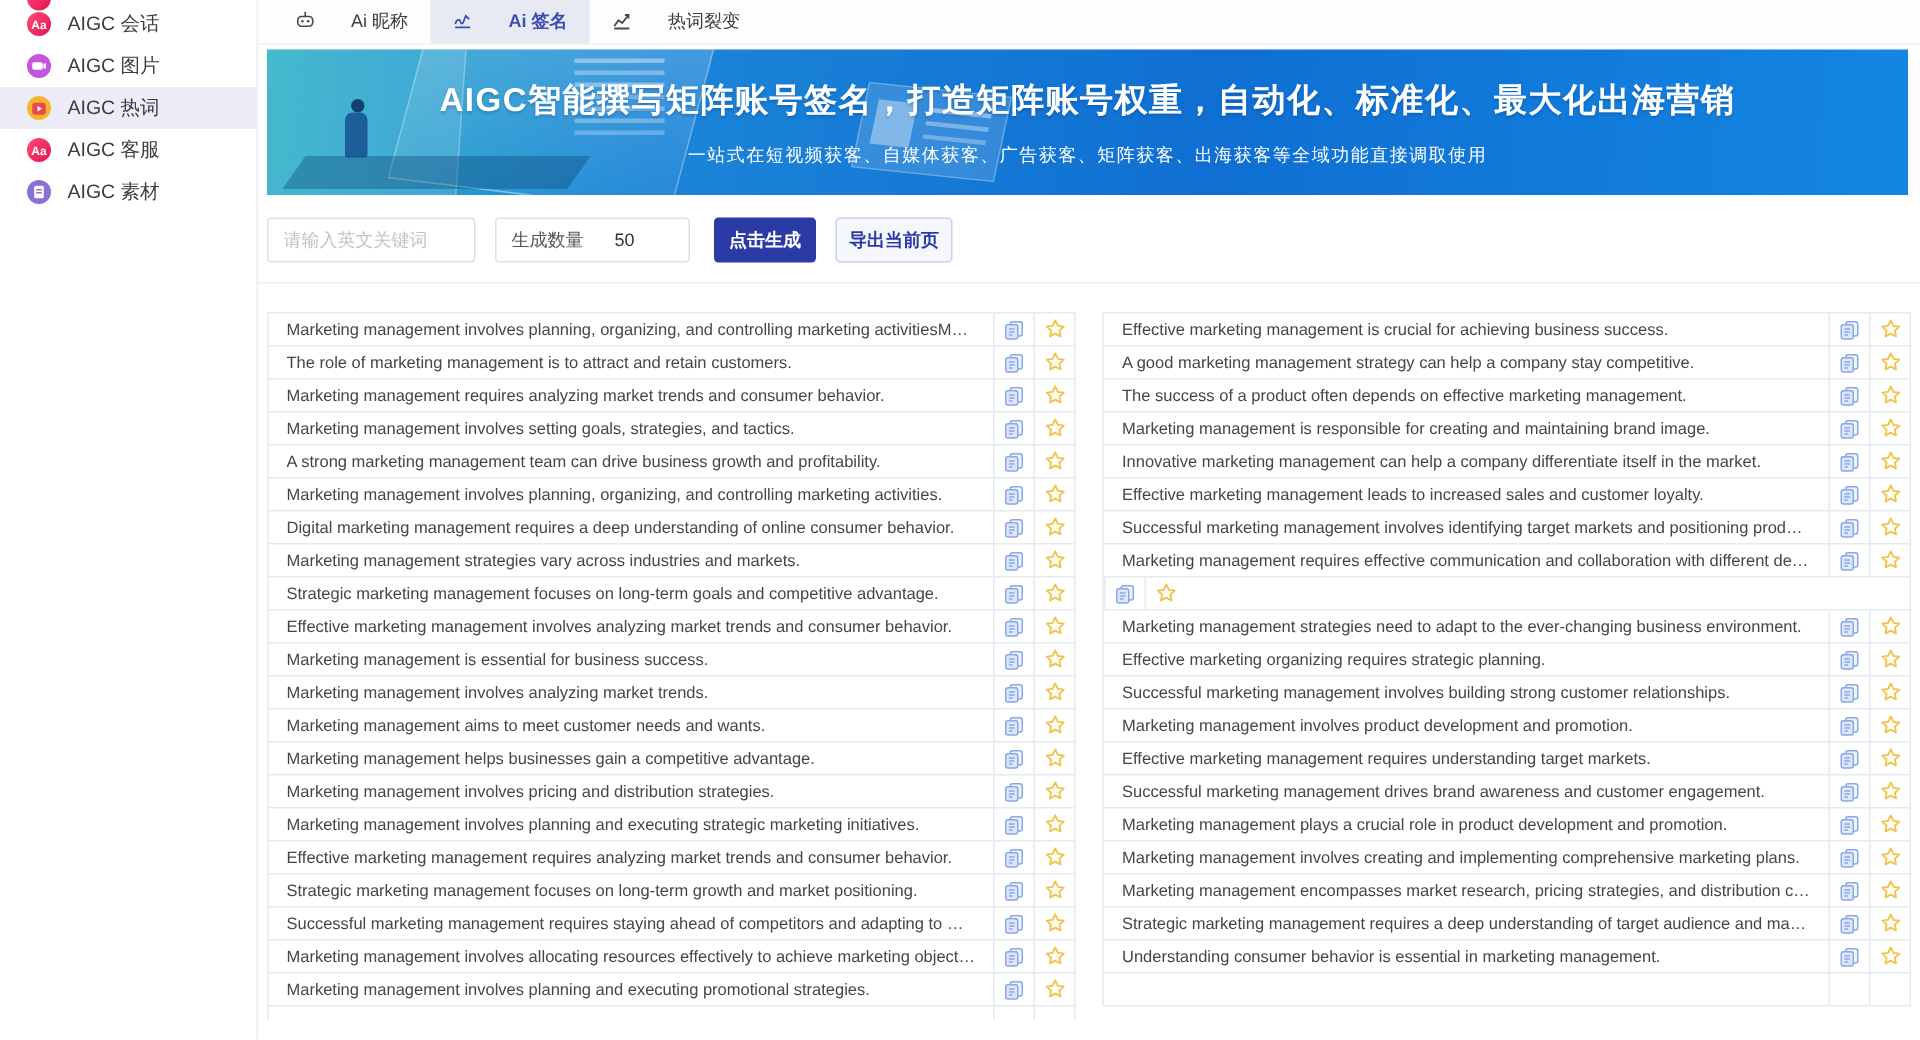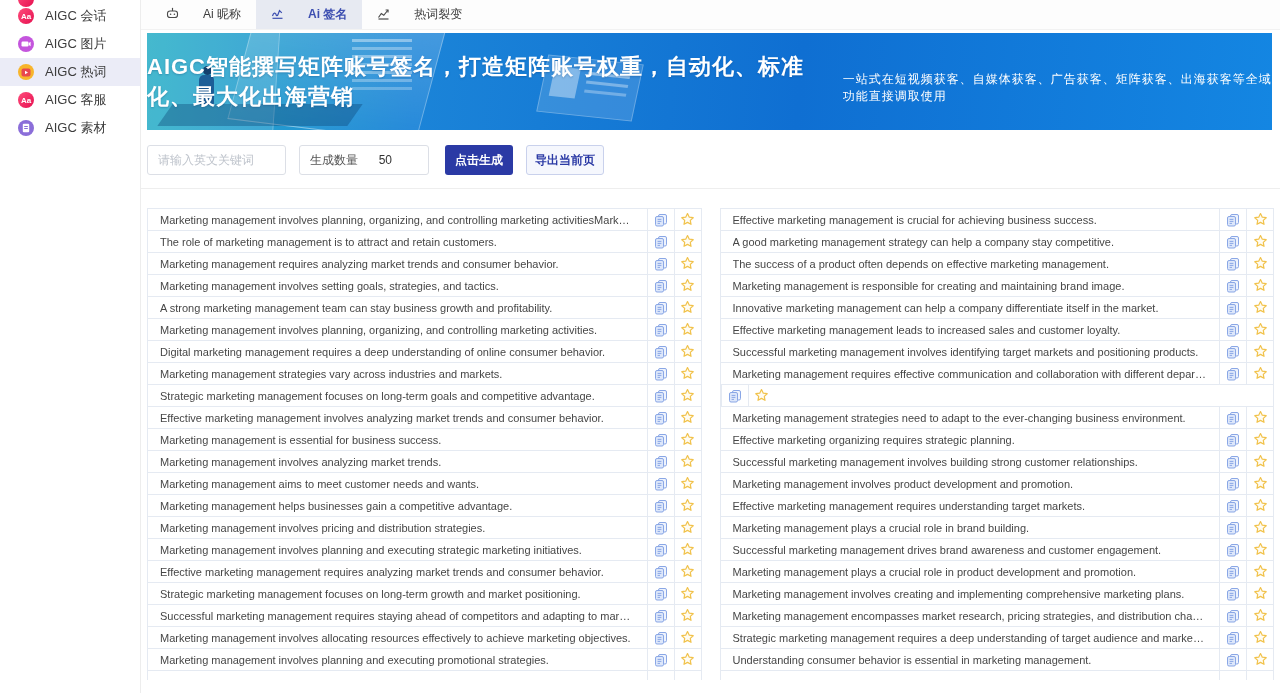--- a/index.html
+++ b/index.html
@@ -1,39 +1,39 @@
 <!DOCTYPE html>
 <html><head>
 <meta charset="utf-8">
 <style>
   *{margin:0;padding:0;box-sizing:border-box}
   html,body{width:1280px;height:693px;overflow:hidden;background:#fff;font-family:"Liberation Sans","DejaVu Sans",sans-serif}
   .app{display:flex;width:1280px;height:693px}
 
   
-  .sidebar{width:141px;flex-shrink:0;border-right:1px solid #ededed;position:relative;padding-top:2px;background:#fff}
+  .sidebar{width:172px;flex-shrink:0;border-right:1px solid #ededed;position:relative;padding-top:2px;background:#fff}
   .partial-icon{position:absolute;top:-9px;left:18px;width:16px;height:16px;border-radius:50%;background:linear-gradient(135deg,#ff4d7c,#e61050)}
   .side-item{display:flex;align-items:center;height:28px;padding-left:18px;gap:11px;font-size:13px;color:#3c3c3c;cursor:pointer}
   .side-item.active{background:#ebecf7}
   .badge{width:16px;height:16px;border-radius:50%;display:flex;align-items:center;justify-content:center;flex-shrink:0;color:#fff;font-size:8px;font-weight:bold}
   .badge-pink{background:linear-gradient(135deg,#ff4d7c,#e61050)}
   .badge-yellow{background:#f7b52c}
   .badge-purple{background:#c455dd}
   .badge-violet{background:#8b6ed9}
 
   
   .main{flex:1;min-width:0;display:flex;flex-direction:column}
 
   .tabbar{height:30px;display:flex;align-items:stretch;border-bottom:1px solid #f2f2f2;padding-left:10px;background:#fdfdfd}
   .tab{display:flex;align-items:center;gap:24px;padding:0 15px;font-size:12px;color:#3d3d3d;cursor:pointer}
   .tab.active{background:#e7eaf2;color:#3c4eb0;font-weight:bold}
 
   .banner{position:relative;margin:3px 8px 0 6px;height:97px;overflow:hidden;color:#fff;
     background:linear-gradient(95deg,#2cb0c8 0%,#1b84d8 24%,#0f6fd2 58%,#1486e2 100%);
-    display:flex;align-items:center;justify-content:center}
+    display:flex;flex-direction:column;align-items:center;justify-content:center}
   .banner-title{font-size:22px;font-weight:bold;letter-spacing:1px;z-index:2;text-shadow:0 1px 2px rgba(0,40,90,.25)}
   .banner-sub{font-size:12px;font-weight:normal;margin-top:13px;letter-spacing:1px;z-index:2}
   .illu{position:absolute;inset:0;z-index:1;pointer-events:none}
   .p1{position:absolute;left:-18px;top:-20px;width:150px;height:130px;background:rgba(255,255,255,.12);transform:rotate(-10deg) skewX(-14deg);border:1px solid rgba(255,255,255,.25)}
   .p2{position:absolute;left:96px;top:-26px;width:190px;height:125px;background:linear-gradient(rgba(255,255,255,.20),rgba(255,255,255,.04));transform:rotate(7deg) skewX(-8deg);border:1px solid rgba(255,255,255,.3)}
   .p3{position:absolute;left:395px;top:26px;width:96px;height:58px;background:rgba(255,255,255,.14);transform:rotate(6deg) skewX(-6deg);border:1px solid rgba(255,255,255,.25)}
   .p3 i{position:absolute;left:8px;top:10px;width:26px;height:30px;background:rgba(255,255,255,.38)}
   .p3 b{position:absolute;left:42px;top:12px;width:42px;height:3px;background:rgba(255,255,255,.45);box-shadow:0 9px 0 rgba(255,255,255,.35),0 18px 0 rgba(255,255,255,.3)}
   .code{position:absolute;left:205px;top:6px;width:60px;height:3px;background:rgba(255,255,255,.4);box-shadow:0 8px 0 rgba(255,255,255,.32),0 16px 0 rgba(255,255,255,.38),0 24px 0 rgba(255,255,255,.28),0 32px 0 rgba(255,255,255,.34),0 40px 0 rgba(255,255,255,.3),0 48px 0 rgba(255,255,255,.26)}
   .figure-head{position:absolute;left:56px;top:33px;width:9px;height:9px;border-radius:50%;background:#13406e}
@@ -252,21 +252,21 @@
                 </svg>
               </div>
               <div class="cell-icon">
                 <svg width="15" height="15" viewBox="0 0 15 15">
                   <path d="M7.5 1.6 L9.3 5.2 L13.2 5.7 L10.3 8.4 L11 12.3 L7.5 10.4 L4 12.3 L4.7 8.4 L1.8 5.7 L5.7 5.2 Z" fill="#fffcf2" stroke="#f1c24b" stroke-width="1.2" stroke-linejoin="round"></path>
                 </svg>
               </div>
             </div>
             <div class="row">
               <div class="cell-text">
-                <span>A strong marketing management team can stay business growth and profitability.</span>
+                <span>A strong marketing management team can drive business growth and profitability.</span>
               </div>
               <div class="cell-icon">
                 <svg width="14" height="14" viewBox="0 0 14 14">
                   <rect x="4.5" y="1.5" width="8" height="9.5" rx="1.5" fill="#eef3fd" stroke="#8aa7e6"></rect>
                   <rect x="1.5" y="3.5" width="8" height="9.5" rx="1.5" fill="#dde7fa" stroke="#8aa7e6"></rect>
                   <line x1="3.6" y1="6.4" x2="7.4" y2="6.4" stroke="#8aa7e6"></line>
                   <line x1="3.6" y1="8.4" x2="7.4" y2="8.4" stroke="#8aa7e6"></line>
                   <line x1="3.6" y1="10.4" x2="6" y2="10.4" stroke="#8aa7e6"></line>
                 </svg>
               </div>
@@ -829,39 +829,20 @@
               </div>
               <div class="cell-icon">
                 <svg width="15" height="15" viewBox="0 0 15 15">
                   <path d="M7.5 1.6 L9.3 5.2 L13.2 5.7 L10.3 8.4 L11 12.3 L7.5 10.4 L4 12.3 L4.7 8.4 L1.8 5.7 L5.7 5.2 Z" fill="#fffcf2" stroke="#f1c24b" stroke-width="1.2" stroke-linejoin="round"></path>
                 </svg>
               </div>
             </div>
             <div class="row">
               <div class="cell-text">
                 <span>Effective marketing management requires understanding target markets.</span>
-              </div>
-              <div class="cell-icon">
-                <svg width="14" height="14" viewBox="0 0 14 14">
-                  <rect x="4.5" y="1.5" width="8" height="9.5" rx="1.5" fill="#eef3fd" stroke="#8aa7e6"></rect>
-                  <rect x="1.5" y="3.5" width="8" height="9.5" rx="1.5" fill="#dde7fa" stroke="#8aa7e6"></rect>
-                  <line x1="3.6" y1="6.4" x2="7.4" y2="6.4" stroke="#8aa7e6"></line>
-                  <line x1="3.6" y1="8.4" x2="7.4" y2="8.4" stroke="#8aa7e6"></line>
-                  <line x1="3.6" y1="10.4" x2="6" y2="10.4" stroke="#8aa7e6"></line>
-                </svg>
-              </div>
-              <div class="cell-icon">
-                <svg width="15" height="15" viewBox="0 0 15 15">
-                  <path d="M7.5 1.6 L9.3 5.2 L13.2 5.7 L10.3 8.4 L11 12.3 L7.5 10.4 L4 12.3 L4.7 8.4 L1.8 5.7 L5.7 5.2 Z" fill="#fffcf2" stroke="#f1c24b" stroke-width="1.2" stroke-linejoin="round"></path>
-                </svg>
-              </div>
-            </div>
-            <div class="row">
-              <div class="cell-text">
-                <span>Marketing management plays a crucial role in brand building.</span>
               </div>
               <div class="cell-icon">
                 <svg width="14" height="14" viewBox="0 0 14 14">
                   <rect x="4.5" y="1.5" width="8" height="9.5" rx="1.5" fill="#eef3fd" stroke="#8aa7e6"></rect>
                   <rect x="1.5" y="3.5" width="8" height="9.5" rx="1.5" fill="#dde7fa" stroke="#8aa7e6"></rect>
                   <line x1="3.6" y1="6.4" x2="7.4" y2="6.4" stroke="#8aa7e6"></line>
                   <line x1="3.6" y1="8.4" x2="7.4" y2="8.4" stroke="#8aa7e6"></line>
                   <line x1="3.6" y1="10.4" x2="6" y2="10.4" stroke="#8aa7e6"></line>
                 </svg>
               </div>

